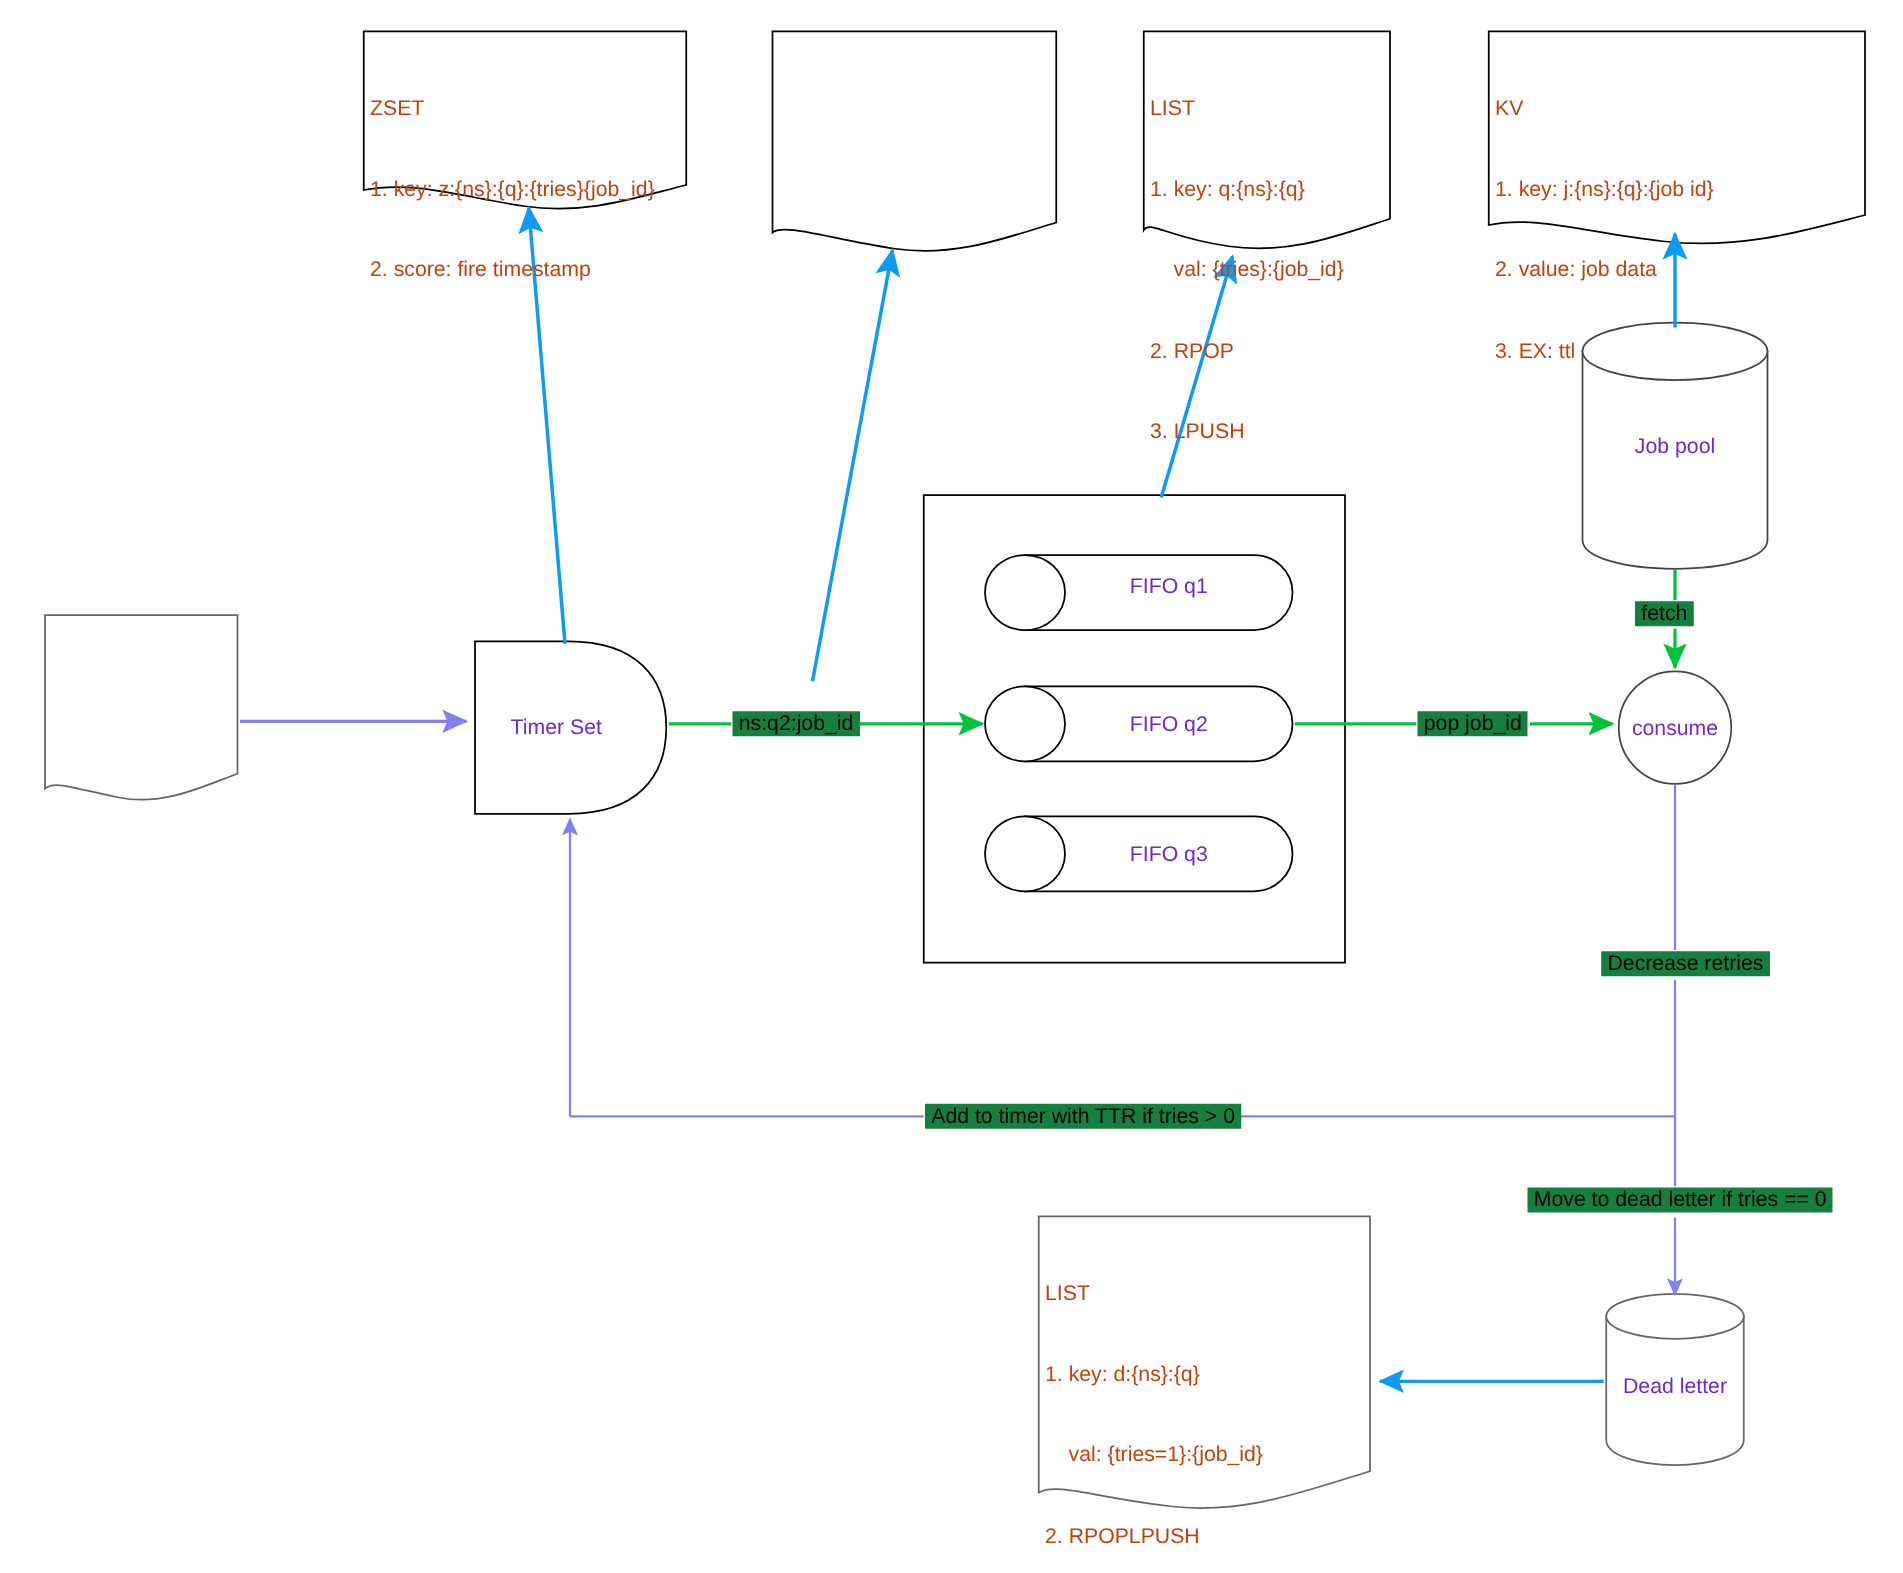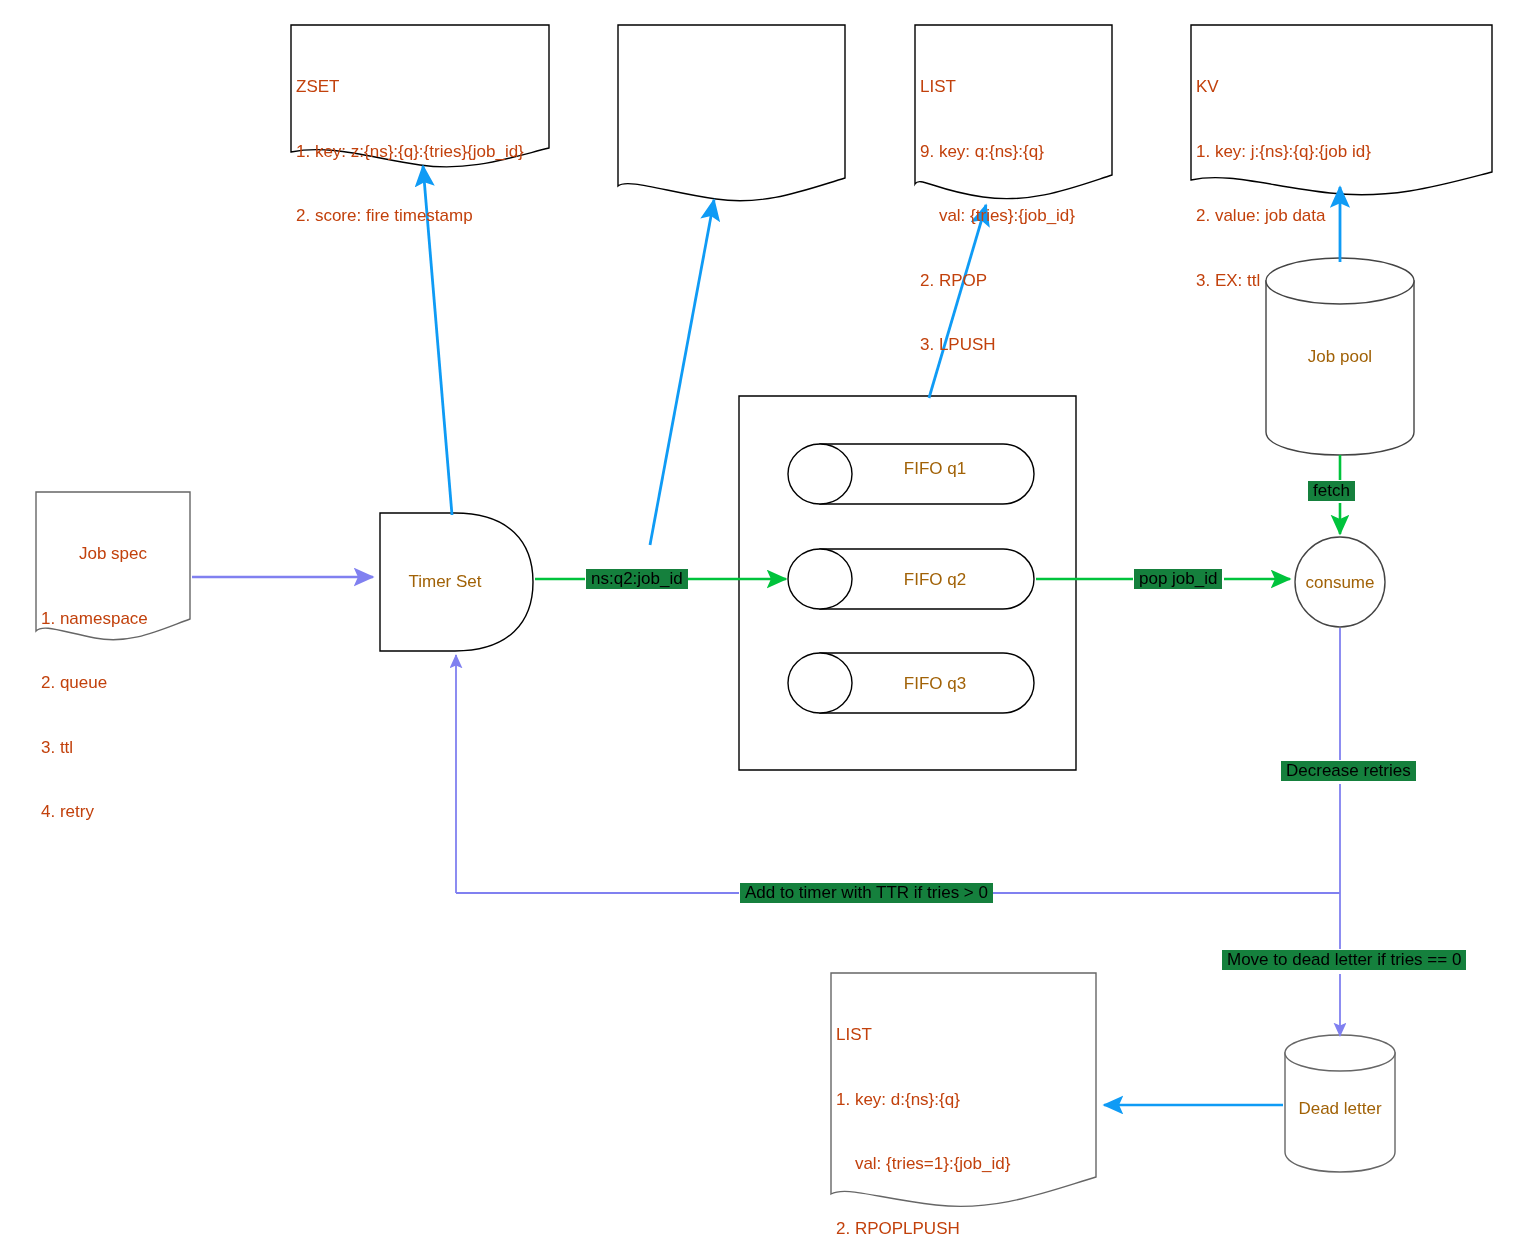--- a/index.html
+++ b/index.html
@@ -34,21 +34,21 @@
     white-space: pre;
     color: #c2410c;
     pointer-events: none;
   }
   .node-label {
     position: absolute;
     font-size: 17px;
     line-height: 21px;
     white-space: pre;
     text-align: center;
-    color: #a16207;
+    color: #6d28d9;
   }
   .edge-label {
     position: absolute;
     font-size: 17px;
     line-height: 20px;
     white-space: nowrap;
     background: #15803d;
     color: #000000;
     padding: 0 5px;
   }
@@ -186,40 +186,33 @@
 
   <div class="note-text" style="left:296px; top:33px;">
     <div>ZSET</div>
     <div>1. key: z:{ns}:{q}:{tries}{job_id}</div>
     <div>2. score: fire timestamp</div>
   </div>
 
 
   <div class="note-text" style="left:920px; top:33px;">
     <div>LIST</div>
-    <div>9. key: q:{ns}:{q}</div>
+    <div>1. key: q:{ns}:{q}</div>
     <div>    val: {tries}:{job_id}</div>
     <div>2. RPOP</div>
     <div>3. LPUSH</div>
   </div>
 
   <div class="note-text" style="left:1196px; top:33px;">
     <div>KV</div>
     <div>1. key: j:{ns}:{q}:{job id}</div>
     <div>2. value: job data</div>
     <div>3. EX: ttl</div>
   </div>
 
-  <div class="note-text" style="left:41px; top:500px; width:144px;">
-    <div style="text-align:center;">Job spec</div>
-    <div>1. namespace</div>
-    <div>2. queue</div>
-    <div>3. ttl</div>
-    <div>4. retry</div>
-  </div>
 
   <div class="note-text" style="left:836px; top:981px;">
     <div>LIST</div>
     <div>1. key: d:{ns}:{q}</div>
     <div>    val: {tries=1}:{job_id}</div>
     <div>2. RPOPLPUSH</div>
   </div>
 
   <div class="node-label" style="left:380px; top:571px; width:130px;">Timer Set</div>
 

